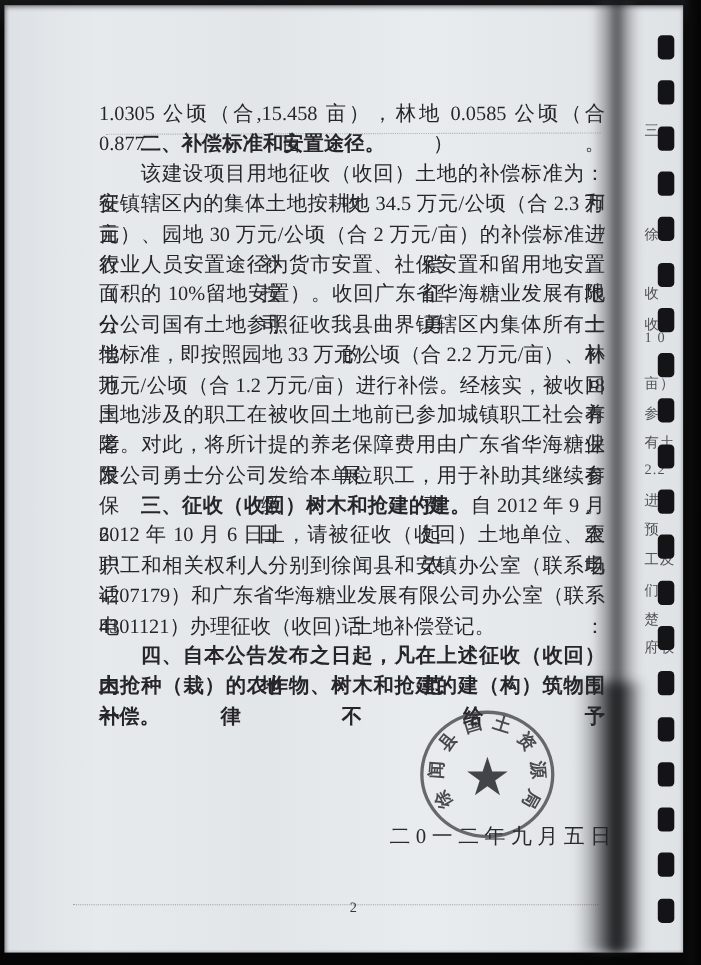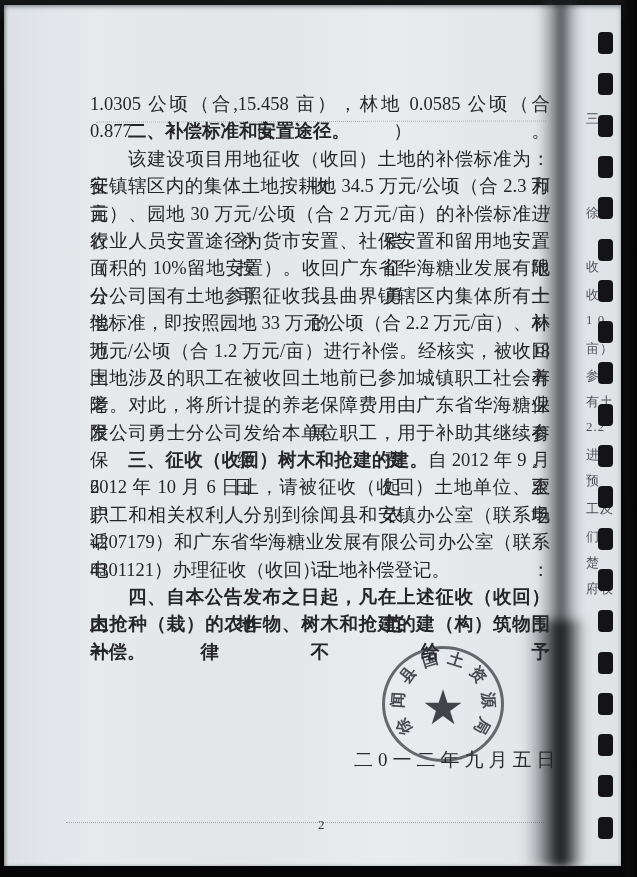--- a/index.html
+++ b/index.html
@@ -143,21 +143,21 @@
     <div class="pagenum">2</div>
   </div>
 
   <div class="band"></div>
   <div class="band-bottom"></div>
   <div class="fragments">
       <span class="frag" style="top: 110px;">三</span>
       <span class="frag" style="top: 204px;">徐</span>
       <span class="frag" style="top: 258px;">收</span>
       <span class="frag" style="top: 286px;">收</span>
-      <span class="frag" style="top: 312px;">1 0</span>
+      <span class="frag" style="top: 299px;">1 0</span>
       <span class="frag" style="top: 340px;">亩）</span>
       <span class="frag" style="top: 367px;">参照</span>
       <span class="frag" style="top: 393px;">有土</span>
       <span class="frag" style="top: 419px;">2.2</span>
       <span class="frag" style="top: 446px;">进行</span>
       <span class="frag" style="top: 472px;">预</span>
       <span class="frag" style="top: 500px;">工及</span>
       <span class="frag" style="top: 528px;">们以</span>
       <span class="frag" style="top: 554px;">楚</span>
       <span class="frag" style="top: 580px;">府收</span>

